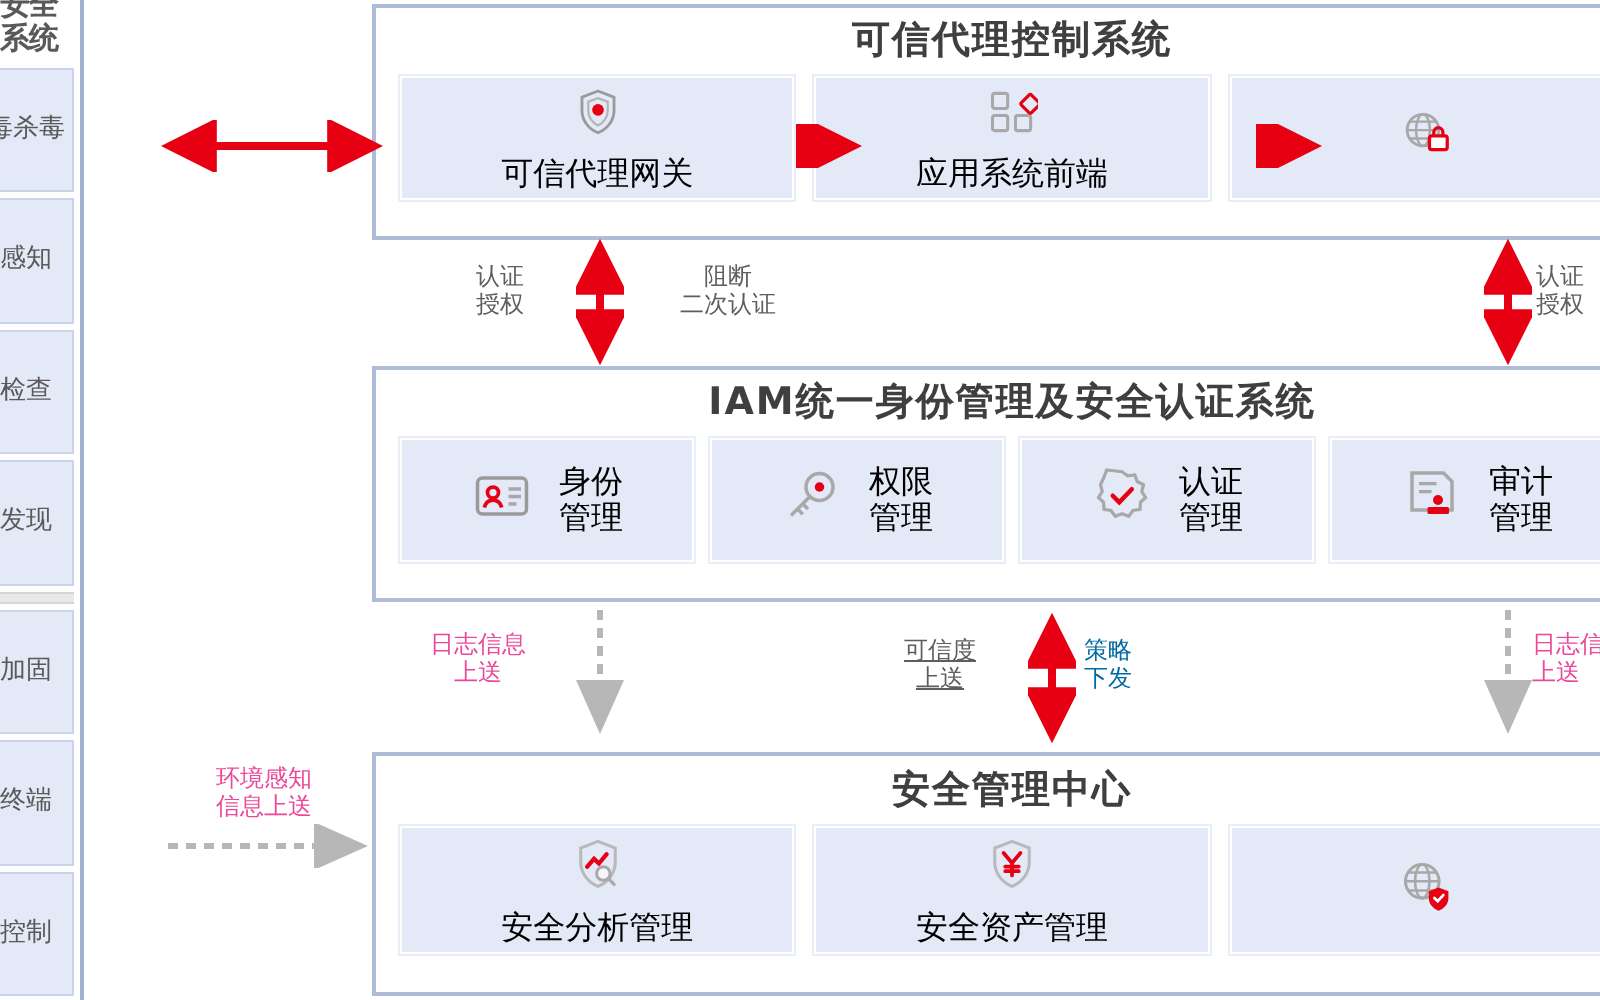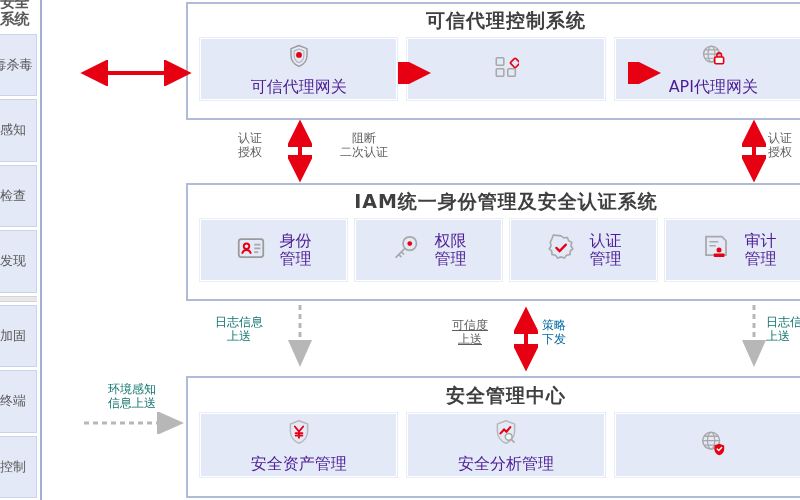--- a/index.html
+++ b/index.html
@@ -61,21 +61,21 @@
     background: #e4e9f7;
     border: 1px solid #ffffff;
     outline: 1px solid #e9edf8;
     display: flex; flex-direction: column;
     align-items: center; justify-content: center;
     gap: 5px;
     min-width: 0;
   }
   .card.row { flex-direction: row; gap: 14px; }
   .card-label {
-    font-size: 16px; color: #4c1d95; white-space: nowrap;
+    font-size: 16px; color: #000000; white-space: nowrap;
     line-height: 1.12; text-align: center;
   }
   .card-label.two { font-size: 16px; }
   .ico { display:block; }
 
   
   #panel-proxy { left: 186px; top: 2px; width: 640px; height: 118px; }
   #panel-proxy .panel-title { padding-top: 7px; }
   #panel-proxy .cards { margin-top: 8px; height: 62px; }
 
@@ -88,21 +88,21 @@
   #panel-sec .cards { margin-top: 8px; height: 64px; }
 
   
   .arrow { position: absolute; }
   .ar-label {
     position: absolute;
     font-size: 12px; color: #5e5e5e; line-height: 1.18;
     text-align: center; white-space: nowrap;
   }
   .ar-label.red { color: #0369a1; }
-  .ar-label.gray { color: #0f766e; }
+  .ar-label.gray { color: #ec4899; }
 </style>
 </head>
 <body>
 
 <div id="stage">
 
   <div class="sidebar">
     <div class="sb-title">终端安全<br>防护系统</div>
     <div class="sb-item">
       <span>防病毒杀毒</span>
@@ -145,33 +145,33 @@
 
       <div class="card">
         <span class="ico">
           <svg width="26" height="26" viewBox="0 0 24 24" fill="none">
             <rect x="3" y="3.4" width="7" height="7" rx="1" stroke="#a8a8a8" stroke-width="1.4"></rect>
             <rect x="3" y="13.6" width="7" height="7" rx="1" stroke="#a8a8a8" stroke-width="1.4"></rect>
             <rect x="13.6" y="13.6" width="7" height="7" rx="1" stroke="#a8a8a8" stroke-width="1.4"></rect>
             <rect x="17.1" y="2.2" width="6.6" height="6.6" rx="1" stroke="#e60012" stroke-width="1.5" transform="rotate(45 17.1 6.9)"></rect>
           </svg>
         </span>
+        <span class="card-label">应用系统前端</span>
       </div>
 
       <div class="card">
         <span class="ico">
           <svg width="26" height="26" viewBox="0 0 24 24" fill="none">
             <circle cx="10.6" cy="10.2" r="7.3" stroke="#a8a8a8" stroke-width="1.3"></circle>
             <ellipse cx="10.6" cy="10.2" rx="3.2" ry="7.3" stroke="#a8a8a8" stroke-width="1.1"></ellipse>
             <path d="M3.4 10.2h14.4M4.6 6.3h12M4.6 14.1h12" stroke="#a8a8a8" stroke-width="1.1"></path>
             <rect x="13.6" y="12.9" width="8.2" height="6.3" rx="1.1" fill="#ffffff" stroke="#e60012" stroke-width="1.5"></rect>
             <path d="M15.6 12.9v-1.7a2.1 2.1 0 0 1 4.2 0v1.7" stroke="#e60012" stroke-width="1.5" fill="none"></path>
           </svg>
         </span>
-        <span class="card-label">API代理网关</span>
       </div>
     </div>
   </div>
 
   <div class="panel" id="panel-iam">
     <div class="panel-title">IAM统一身份管理及安全认证系统</div>
     <div class="cards">
 
       <div class="card row">
         <span class="ico">
@@ -221,36 +221,36 @@
   </div>
 
   <div class="panel" id="panel-sec">
     <div class="panel-title">安全管理中心</div>
     <div class="cards">
 
       <div class="card">
         <span class="ico">
           <svg width="28" height="28" viewBox="0 0 24 24" fill="none">
             <path d="M12 2.3 4.6 5.2v6.1c0 4.6 3.1 8.6 7.4 10.3 4.3-1.7 7.4-5.7 7.4-10.3V5.2z" stroke="#b9b9b9" stroke-width="1.3" fill="none"></path>
-            <path d="M8.4 7.3 12 11.6l3.6-4.3M12 11.6v5.3M9.1 13.1h5.8M9.1 15.1h5.8" stroke="#e60012" stroke-width="1.6" fill="none" stroke-linecap="round"></path>
-          </svg>
-        </span>
-        <span class="card-label">安全资产管理</span>
-      </div>
-
-      <div class="card">
-        <span class="ico">
-          <svg width="28" height="28" viewBox="0 0 24 24" fill="none">
-            <path d="M12 2.3 4.6 5.2v6.1c0 4.6 3.1 8.6 7.4 10.3 4.3-1.7 7.4-5.7 7.4-10.3V5.2z" stroke="#b9b9b9" stroke-width="1.3" fill="none"></path>
             <path d="M7.3 13.2l3-3.4 2.1 2 3.3-4" stroke="#e60012" stroke-width="1.8" fill="none" stroke-linecap="round"></path>
             <circle cx="14.3" cy="16.1" r="2.9" stroke="#a8a8a8" stroke-width="1.3" fill="#fff" fill-opacity="0.6"></circle>
             <path d="M16.6 18.4l2.3 2.3" stroke="#a8a8a8" stroke-width="1.4" stroke-linecap="round"></path>
           </svg>
         </span>
         <span class="card-label">安全分析管理</span>
+      </div>
+
+      <div class="card">
+        <span class="ico">
+          <svg width="28" height="28" viewBox="0 0 24 24" fill="none">
+            <path d="M12 2.3 4.6 5.2v6.1c0 4.6 3.1 8.6 7.4 10.3 4.3-1.7 7.4-5.7 7.4-10.3V5.2z" stroke="#b9b9b9" stroke-width="1.3" fill="none"></path>
+            <path d="M8.4 7.3 12 11.6l3.6-4.3M12 11.6v5.3M9.1 13.1h5.8M9.1 15.1h5.8" stroke="#e60012" stroke-width="1.6" fill="none" stroke-linecap="round"></path>
+          </svg>
+        </span>
+        <span class="card-label">安全资产管理</span>
       </div>
 
       <div class="card">
         <span class="ico">
           <svg width="28" height="28" viewBox="0 0 24 24" fill="none">
             <circle cx="10.4" cy="10" r="7.2" stroke="#a8a8a8" stroke-width="1.3"></circle>
             <ellipse cx="10.4" cy="10" rx="3.1" ry="7.2" stroke="#a8a8a8" stroke-width="1.1"></ellipse>
             <path d="M3.2 10h14.4M4.4 6.2h12M4.4 13.9h12" stroke="#a8a8a8" stroke-width="1.1"></path>
             <path d="M17.4 12.6l4.2 1.6v3.1c0 2.4-1.8 4.5-4.2 5.3-2.4-.8-4.2-2.9-4.2-5.3v-3.1z" fill="#e60012"></path>
             <path d="M15.6 17.1l1.4 1.4 2.4-2.6" stroke="#ffffff" stroke-width="1.2" fill="none" stroke-linecap="round"></path>

